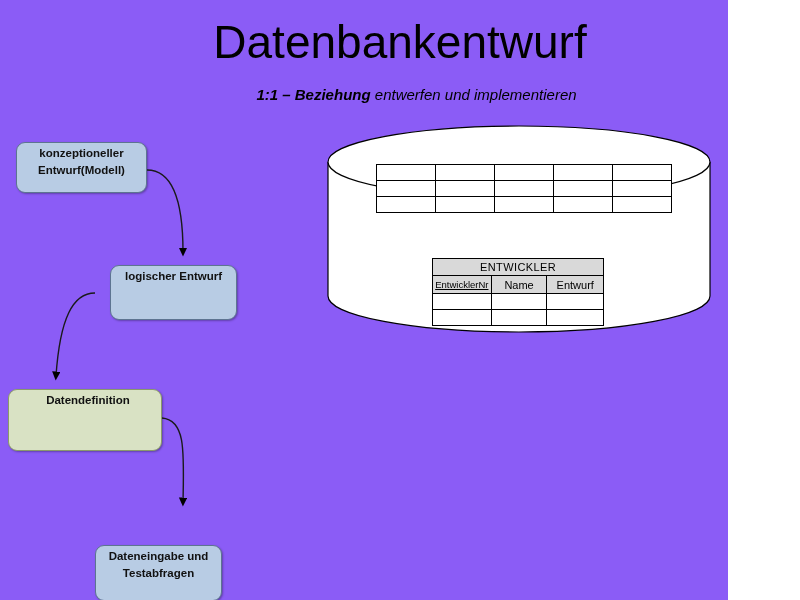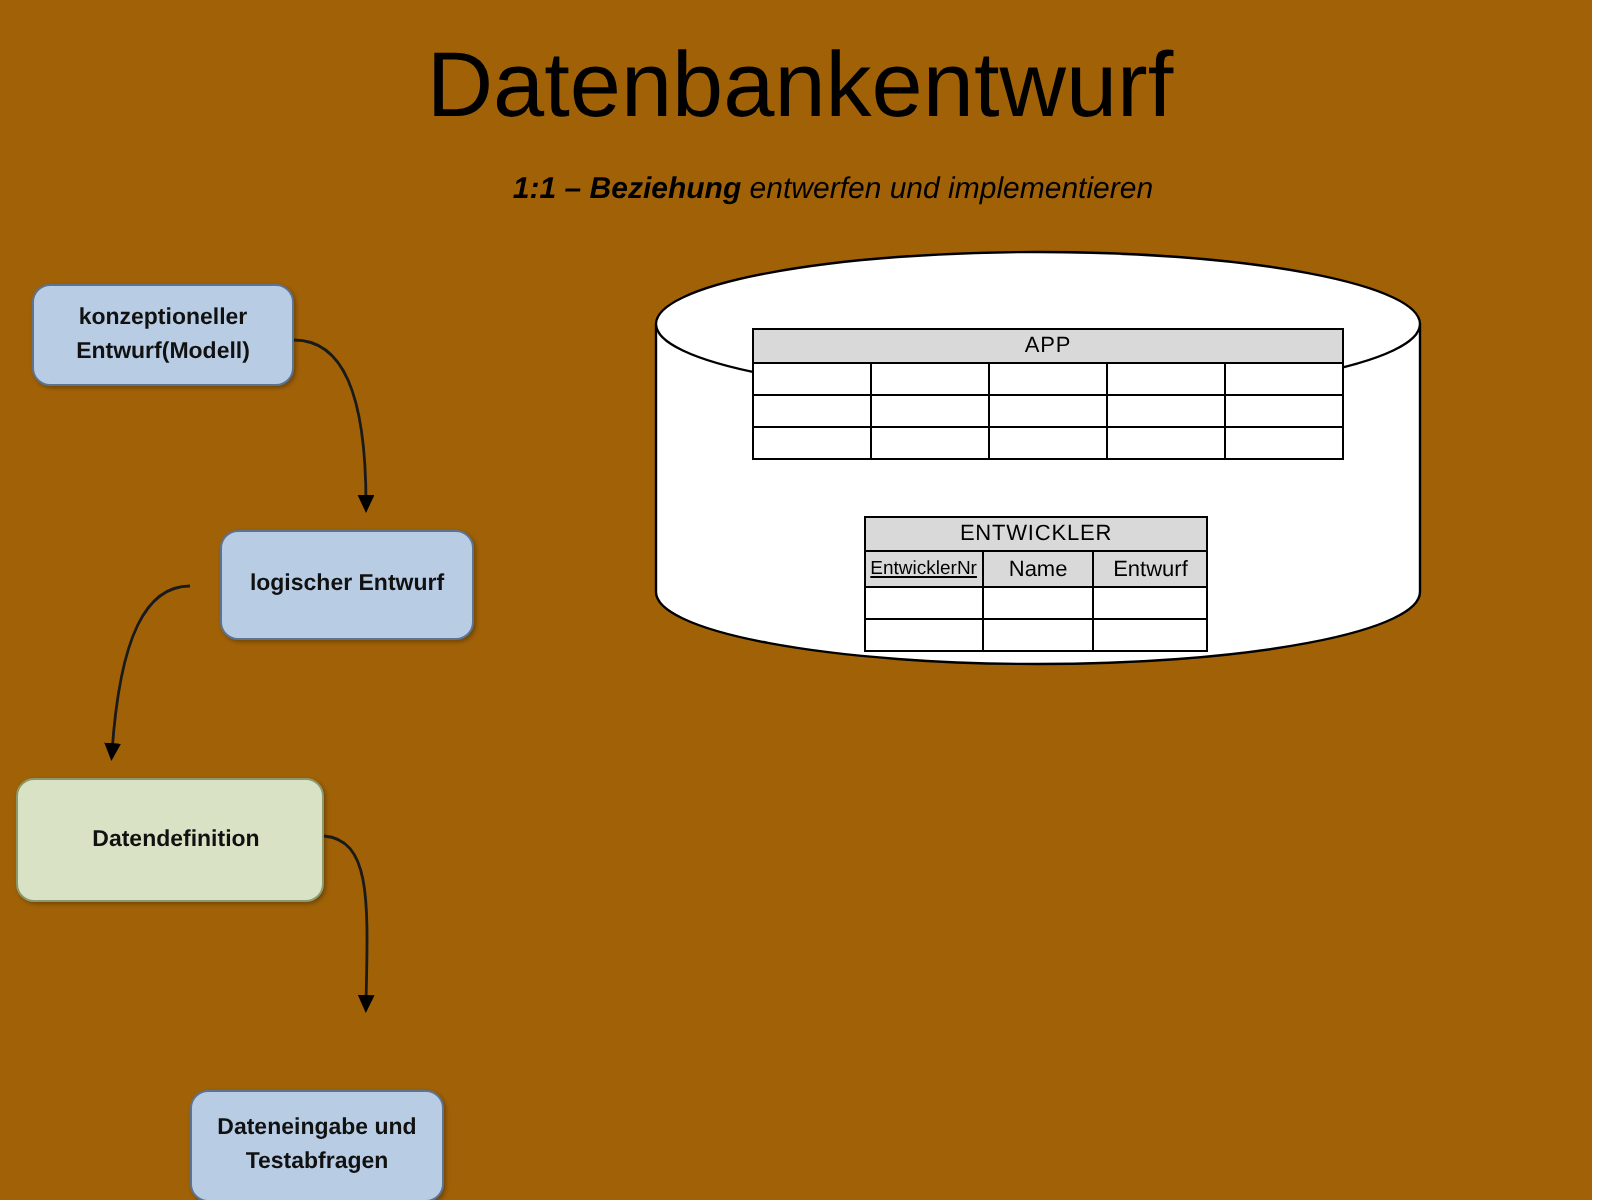--- a/index.html
+++ b/index.html
@@ -5,23 +5,23 @@
   html, body {
     margin: 0;
     padding: 0;
     background: #ffffff;
   }
   body {
     font-family: "Liberation Sans", sans-serif;
   }
   #canvas {
     position: relative;
-    width: 796px;
+    width: 728px;
     height: 600px;
-    background: #a16207;
+    background: #8b5cf6;
     overflow: hidden;
   }
 
   
   #title {
     position: absolute;
     left: 0;
     top: 18px;
     width: 800px;
     text-align: center;
@@ -47,21 +47,21 @@
     margin-left: 33px;
   }
 
   
   .flow-box {
     position: absolute;
     border: 1px solid #5d7491;
     border-radius: 9px;
     box-sizing: border-box;
     display: flex;
-    align-items: center;
+    align-items: flex-start;
     justify-content: center;
     text-align: center;
     font-size: 11.5px;
     font-weight: bold;
     color: #111111;
     line-height: 1.45;
     padding: 2px 6px;
     box-shadow: 1px 1px 2px rgba(0,0,0,0.30);
   }
   .flow-box.blue { background: #b8cce4; }
@@ -157,23 +157,20 @@
 
   <svg id="cylinder" viewBox="0 0 800 600">
 
     <path d="M328,162 L328,296 A191,36 0 0 0 710,296 L710,162" fill="#ffffff" stroke="#000000" stroke-width="1.2"></path>
 
     <ellipse cx="519" cy="162" rx="191" ry="36" fill="#ffffff" stroke="#000000" stroke-width="1.2"></ellipse>
   </svg>
 
   <table class="db-table" id="table-app">
     <tbody>
-        <tr>
-      <td class="tbl-name" colspan="5">APP</td>
-    </tr>
     <tr>
       <td class="data-cell"></td>
       <td class="data-cell"></td>
       <td class="data-cell"></td>
       <td class="data-cell"></td>
       <td class="data-cell"></td>
     </tr>
     <tr>
       <td class="data-cell"></td>
       <td class="data-cell"></td>

